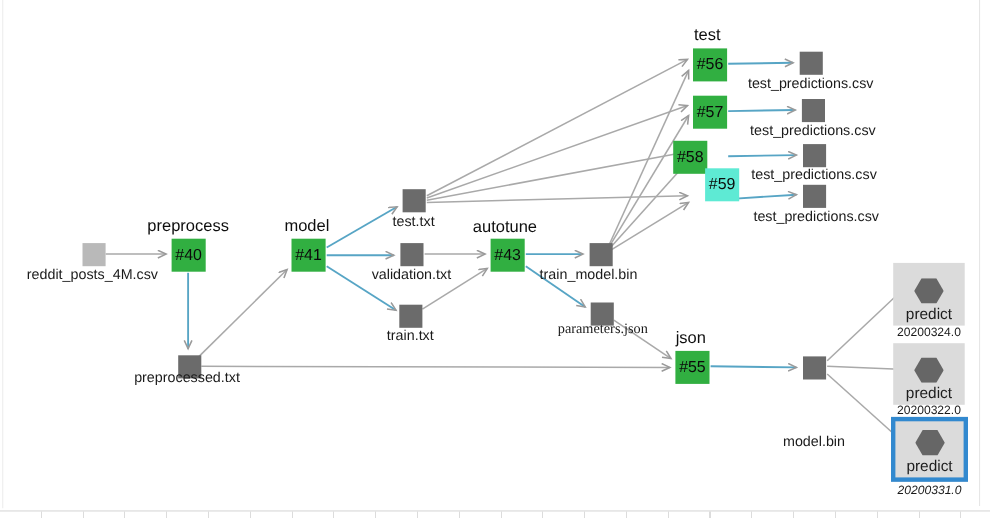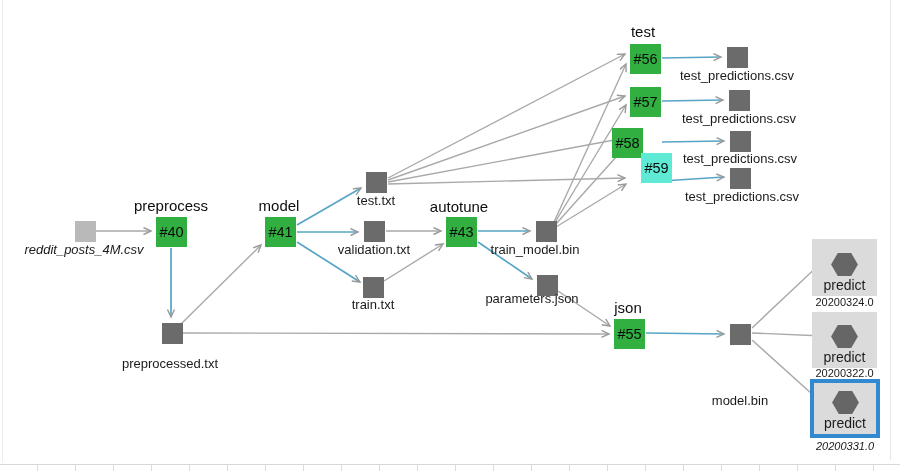--- a/index.html
+++ b/index.html
@@ -75,33 +75,33 @@
       <div class="group-label" style="left: 628px; top: 299px;">json</div>
       <div class="stage" style="left: 156px; top: 217px; background: rgb(49, 175, 65);">#40</div>
       <div class="stage" style="left: 265px; top: 217px; background: rgb(49, 175, 65);">#41</div>
       <div class="stage" style="left: 446px; top: 217px; background: rgb(49, 175, 65);">#43</div>
       <div class="stage" style="left: 614px; top: 319px; background: rgb(49, 175, 65);">#55</div>
       <div class="stage" style="left: 630px; top: 44px; background: rgb(49, 175, 65);">#56</div>
       <div class="stage" style="left: 630px; top: 87px; background: rgb(49, 175, 65);">#57</div>
       <div class="stage" style="left: 612px; top: 128px; background: rgb(49, 175, 65);">#58</div>
       <div class="stage" style="left: 630px; top: 153px; background: #5eead4; margin-left: 11px;">#59</div>
       <div class="artifact" style="left: 74.5px; top: 220.5px; background: rgb(185, 185, 185);"></div>
-      <div class="node-label" style="left: 84px; top: 242px; font-style: italic;">reddit_posts_4M.csv</div>
+      <div class="node-label" style="left: 84px; top: 242px;">reddit_posts_4M.csv</div>
       <div class="artifact" style="left: 161.5px; top: 322.5px; background: rgb(107, 107, 107);"></div>
-      <div class="node-label" style="left: 170px; top: 356px;">preprocessed.txt</div>
+      <div class="node-label" style="left: 170px; top: 335px;">preprocessed.txt</div>
       <div class="artifact" style="left: 365.5px; top: 171.5px; background: rgb(107, 107, 107);"></div>
       <div class="node-label" style="left: 376px; top: 193px;">test.txt</div>
       <div class="artifact" style="left: 363.5px; top: 220.5px; background: rgb(107, 107, 107);"></div>
       <div class="node-label" style="left: 374px; top: 242px;">validation.txt</div>
       <div class="artifact" style="left: 362.5px; top: 276.5px; background: rgb(107, 107, 107);"></div>
       <div class="node-label" style="left: 373px; top: 297px;">train.txt</div>
       <div class="artifact" style="left: 535.5px; top: 220.5px; background: rgb(107, 107, 107);"></div>
       <div class="node-label" style="left: 535px; top: 242px;">train_model.bin</div>
       <div class="artifact" style="left: 536.5px; top: 274.5px; background: rgb(107, 107, 107);"></div>
-      <div class="node-label" style="left: 532px; top: 291px;">parameters.json</div>
+      <div class="node-label" style="left: 548px; top: 291px; font-family: Liberation Serif, serif;">parameters.json</div>
       <div class="artifact" style="left: 729.5px; top: 323.5px; background: rgb(107, 107, 107);"></div>
       <div class="node-label" style="left: 740px; top: 345px; margin-top: 48px;">model.bin</div>
       <div class="artifact" style="left: 726.5px; top: 46.5px; background: rgb(107, 107, 107);"></div>
       <div class="node-label" style="left: 737px; top: 68px;">test_predictions.csv</div>
       <div class="artifact" style="left: 728.5px; top: 89.5px; background: rgb(107, 107, 107);"></div>
       <div class="node-label" style="left: 739px; top: 111px;">test_predictions.csv</div>
       <div class="artifact" style="left: 729.5px; top: 130.5px; background: rgb(107, 107, 107);"></div>
       <div class="node-label" style="left: 740px; top: 151px;">test_predictions.csv</div>
       <div class="artifact" style="left: 729.5px; top: 167.5px; background: rgb(107, 107, 107);"></div>
       <div class="node-label" style="left: 742px; top: 189px;">test_predictions.csv</div>

